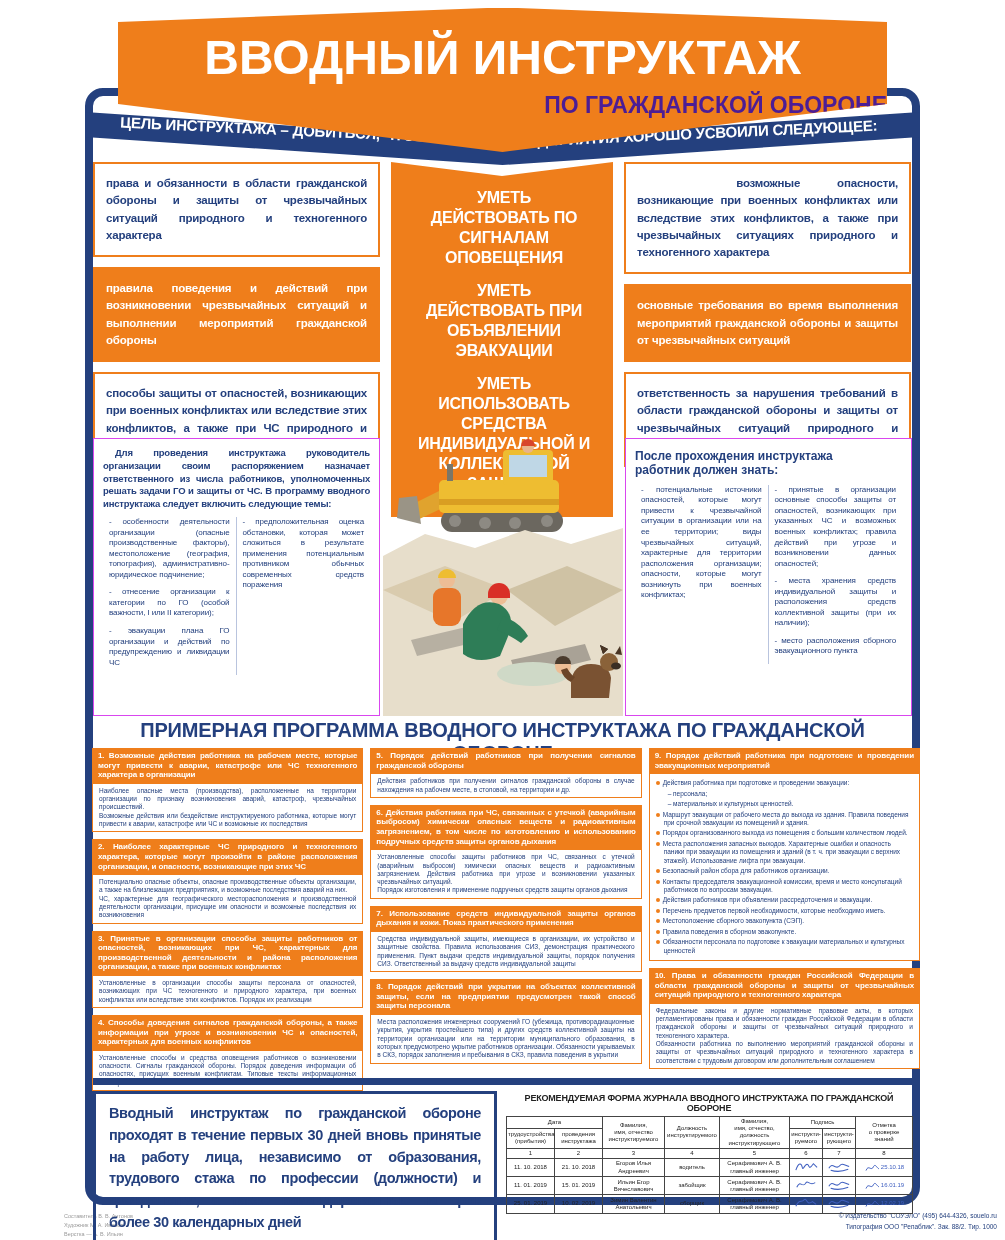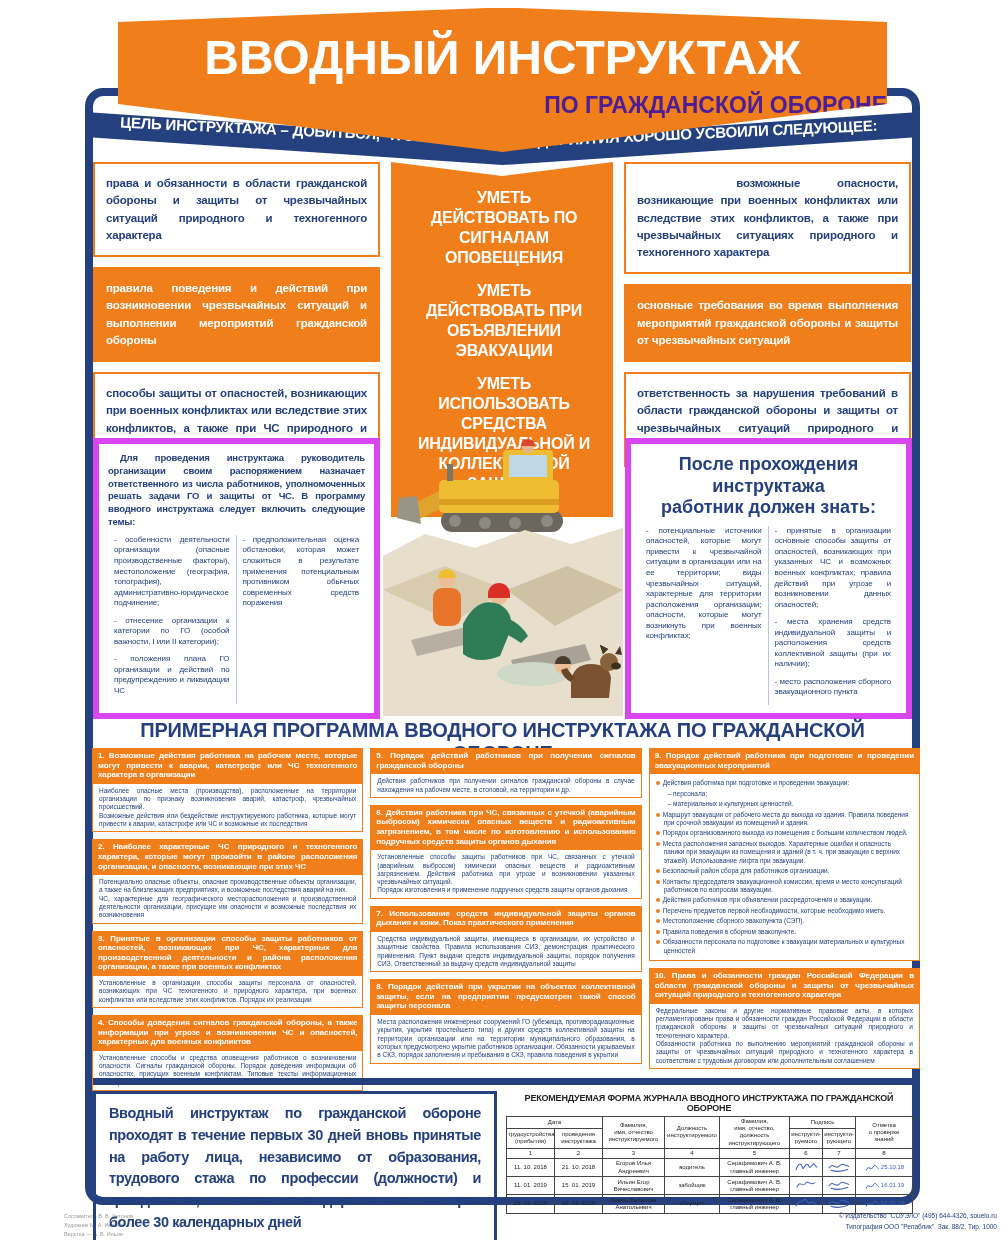--- a/index.html
+++ b/index.html
@@ -31,23 +31,23 @@
   .tbox{font-size:11.5px;font-weight:bold;line-height:1.5;text-align:justify;letter-spacing:-0.2px;padding:11px 11px;}
   .tbox.outline{background:#fff;border:2.5px solid #ef7e1b;color:#24407e;}
   .tbox.filled{background:#ef7e1b;color:#fff;border:2.5px solid #ef7e1b;}
   .indent-first{text-indent:38%;}
   .col-center{width:222px;background:#ef7e1b;min-height:268px;padding:26px 8px 10px 12px;
     clip-path:polygon(0 0,50% 14px,100% 0,100% 100%,0 100%);}
   .umet{color:#fff;font-weight:bold;font-size:16px;line-height:1.25;text-align:center;margin-bottom:13px;letter-spacing:-0.2px;}
 
   
   .mid-grid{position:absolute;left:93px;top:438px;width:819px;display:flex;gap:0;z-index:2;}
-  .mid-box{width:287px;border:6px solid #d946ef;background:#fff;padding:8px 9px;}
+  .mid-box{width:287px;border:1px solid #d946ef;background:#fff;padding:8px 9px;}
   .mid-intro{font-size:9.5px;font-weight:bold;line-height:1.35;text-align:justify;text-indent:12px;letter-spacing:-0.2px;margin-bottom:6px;}
-  .mid-title{font-size:18px;font-weight:bold;text-align:center;line-height:1.2;margin:2px 0 7px 0;}
+  .mid-title{font-size:12px;font-weight:bold;line-height:1.2;margin:2px 0 7px 0;}
   .two-cols{display:flex;}
   .two-cols ul{list-style:none;margin:0;padding:0 6px;width:50%;}
   .two-cols ul:first-child{border-right:1px solid #b9c4de;}
   .two-cols li{font-size:8px;font-weight:normal;line-height:1.32;text-align:justify;letter-spacing:-0.1px;margin-bottom:7px;}
   .illus-wrap{width:245px;display:flex;align-items:flex-start;justify-content:center;}
 
   
   .prog-title{position:absolute;left:93px;top:719px;width:819px;text-align:center;
     font-size:20px;font-weight:bold;color:#24407e;letter-spacing:-0.2px;z-index:2;}
   .prog-grid{position:absolute;left:92px;top:748px;width:828px;display:flex;gap:7px;z-index:2;}
@@ -121,21 +121,21 @@
   </div>
 </div>
 
 <div class="mid-grid">
   <div class="mid-box">
     <div class="mid-intro">Для проведения инструктажа руководитель организации своим распоряжением назначает ответственного из числа работников, уполномоченных решать задачи ГО и защиты от ЧС. В программу вводного инструктажа следует включить следующие темы:</div>
     <div class="two-cols">
       <ul>
           <li>- особенности деятельности организации (опасные производственные факторы), местоположение (география, топография), административно-юридическое подчинение;</li>
           <li>- отнесение организации к категории по ГО (особой важности, I или II категории);</li>
-          <li>- положения плана ГО организации и действий по предупреждению и ликвидации ЧС</li>
+          <li>- эвакуации плана ГО организации и действий по предупреждению и ликвидации ЧС</li>
         </ul>
       <ul>
           <li>- предположительная оценка обстановки, которая может сложиться в результате применения потенциальным противником обычных современных средств поражения</li>
         </ul>
     </div>
   </div>
 
   <div class="illus-wrap">
     <svg width="240" height="278" viewBox="0 0 240 278">
 

